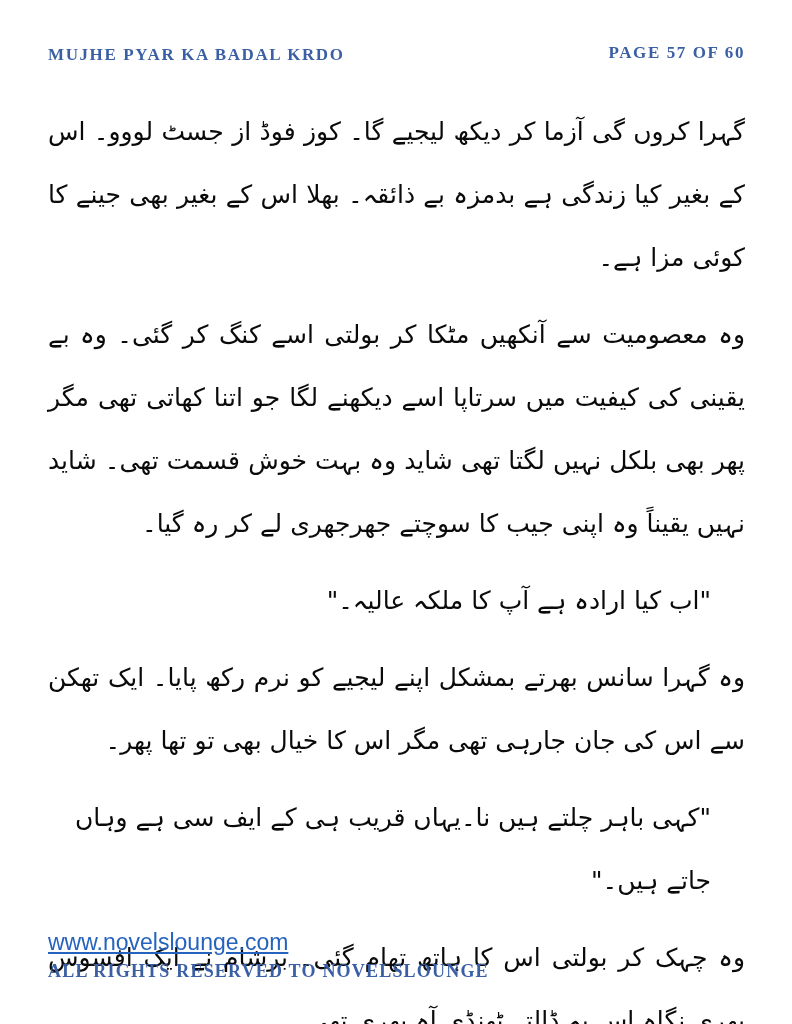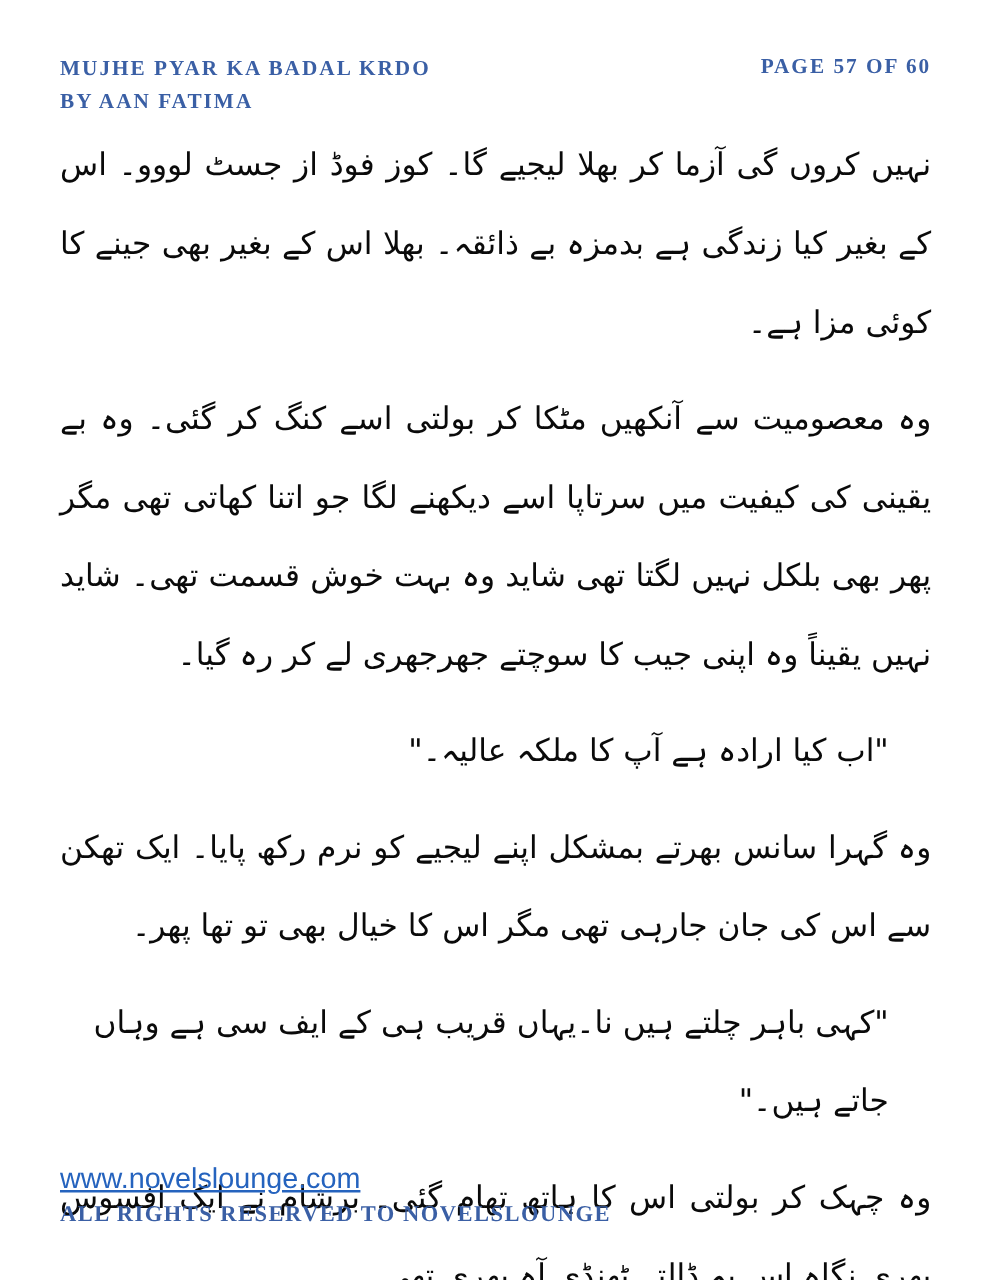--- a/index.html
+++ b/index.html
@@ -91,27 +91,26 @@
   }
 </style>
 </head>
 <body>
 
 <div class="page">
 
   <div class="header">
     <div class="title-block">
       <span class="deco-caps">MUJHE PYAR KA BADAL KRDO</span>
-      <span class="deco-caps">BY AAN FATIMA</span>
     </div>
     <span class="deco-caps page-num">PAGE 57 OF 60</span>
   </div>
 
   <div class="content">
-    <p class="para">نہیں کروں گی آزما کر بھلا لیجیے گا۔ کوز فوڈ از جسٹ لووو۔ اس کے بغیر کیا زندگی ہے بدمزہ بے ذائقہ۔ بھلا اس کے بغیر بھی جینے کا کوئی مزا ہے۔</p>
+    <p class="para">گہرا کروں گی آزما کر دیکھ لیجیے گا۔ کوز فوڈ از جسٹ لووو۔ اس کے بغیر کیا زندگی ہے بدمزہ بے ذائقہ۔ بھلا اس کے بغیر بھی جینے کا کوئی مزا ہے۔</p>
     <p class="para">وہ معصومیت سے آنکھیں مٹکا کر بولتی اسے کنگ کر گئی۔ وہ بے یقینی کی کیفیت میں سرتاپا اسے دیکھنے لگا جو اتنا کھاتی تھی مگر پھر بھی بلکل نہیں لگتا تھی شاید وہ بہت خوش قسمت تھی۔ شاید نہیں یقیناً وہ اپنی جیب کا سوچتے جھرجھری لے کر رہ گیا۔</p>
     <p class="para dialogue">"اب کیا ارادہ ہے آپ کا ملکہ عالیہ۔"</p>
     <p class="para">وہ گہرا سانس بھرتے بمشکل اپنے لیجیے کو نرم رکھ پایا۔ ایک تھکن سے اس کی جان جارہی تھی مگر اس کا خیال بھی تو تھا پھر۔</p>
     <p class="para dialogue">"کہی باہر چلتے ہیں نا۔یہاں قریب ہی کے ایف سی ہے وہاں جاتے ہیں۔"</p>
     <p class="para">وہ چہک کر بولتی اس کا ہاتھ تھام گئی۔ برشام نے ایک افسوس بھری نگاہ اس پہ ڈالتے ٹھنڈی آہ بھری تھی۔</p>
   </div>
 
   <div class="footer">
     <a class="site-link">www.novelslounge.com</a>
     <span class="rights">ALL RIGHTS RESERVED TO NOVELSLOUNGE</span>

